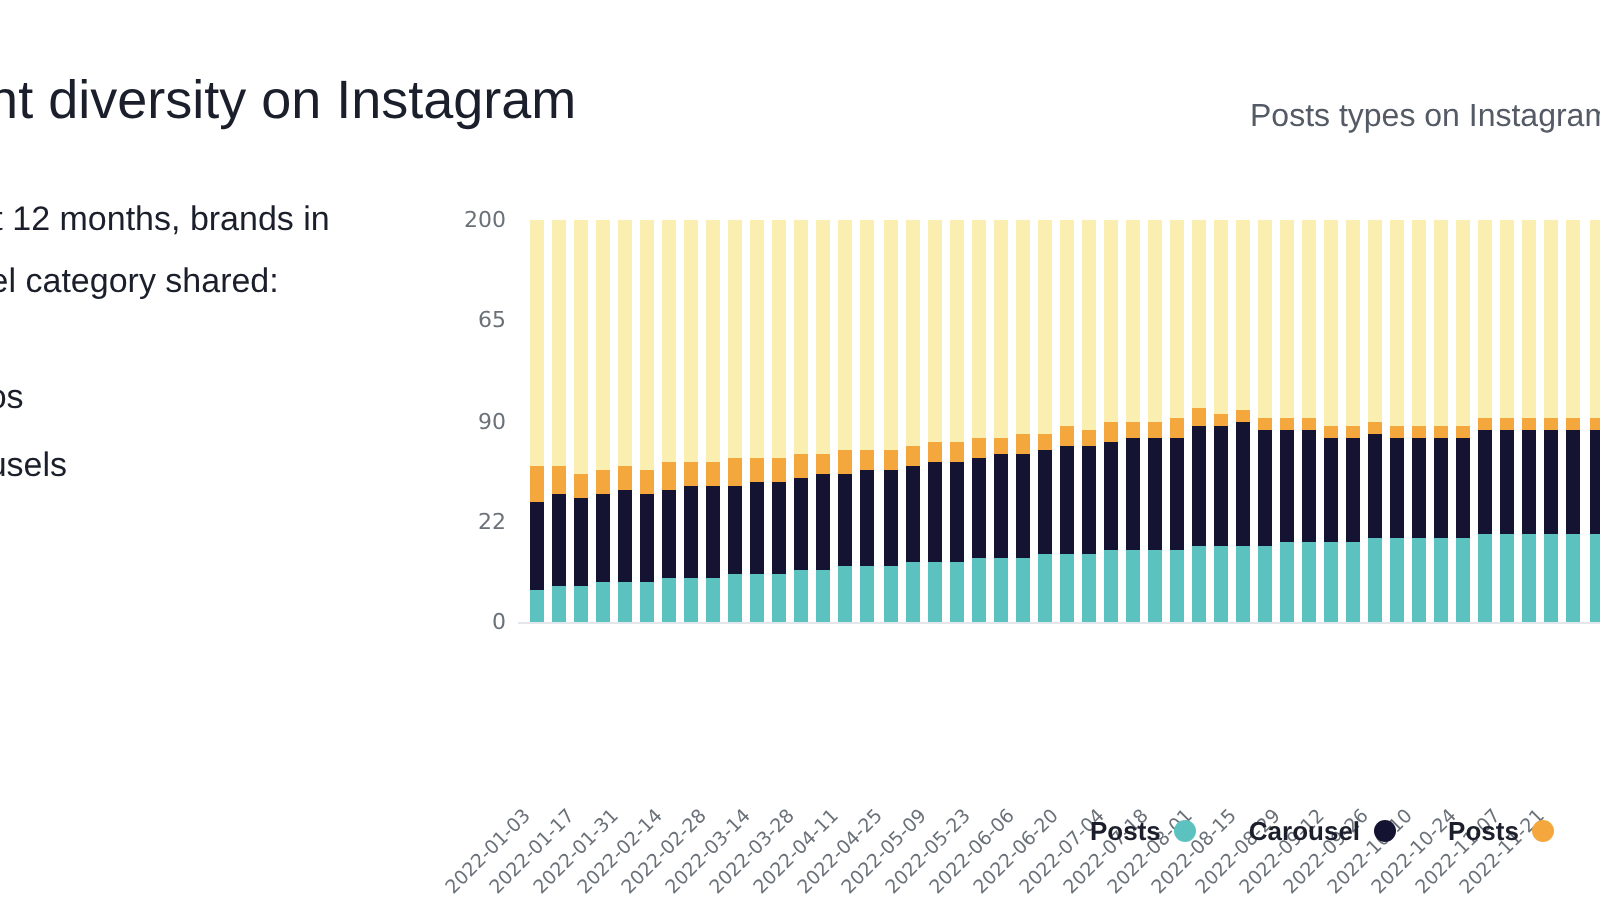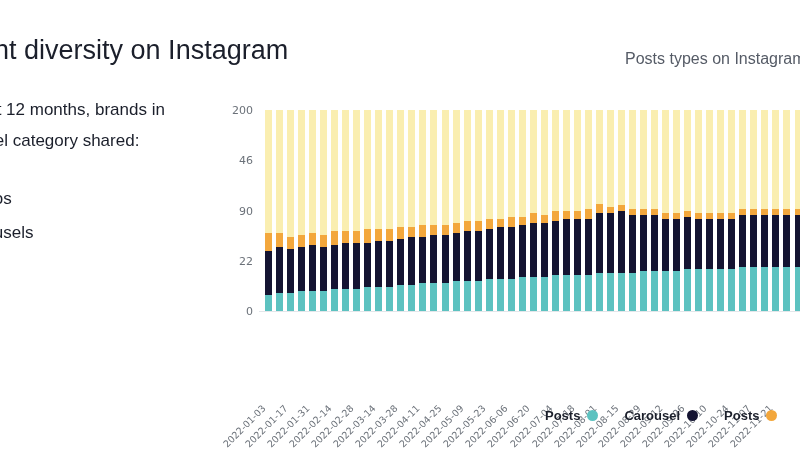--- a/index.html
+++ b/index.html
@@ -104,21 +104,21 @@
 
   <div id="chart-panel">
 
     <div id="chart-title">Posts types on Instagram</div>
 
     <div id="plot-wrap">
       <div id="y-axis">
           <div class="ytick" style="top: 201px;">0</div>
           <div class="ytick" style="top: 150.75px;">22</div>
           <div class="ytick" style="top: 100.5px;">90</div>
-          <div class="ytick" style="top: 50.25px;">46</div>
+          <div class="ytick" style="top: 50.25px;">65</div>
           <div class="ytick" style="top: 0px;">200</div>
         </div>
       <div id="plot">
           <div class="bar" style="width: 11.04px;">
             <div class="inner">
               <div class="seg" style="background: rgb(250, 238, 176); height: 122.61px;"></div>
               <div class="seg" style="background: rgb(243, 167, 60); height: 18.09px;"></div>
               <div class="seg" style="background: rgb(20, 20, 50); height: 44.22px;"></div>
               <div class="seg" style="background: rgb(92, 194, 192); height: 16.08px;"></div>
             </div>

